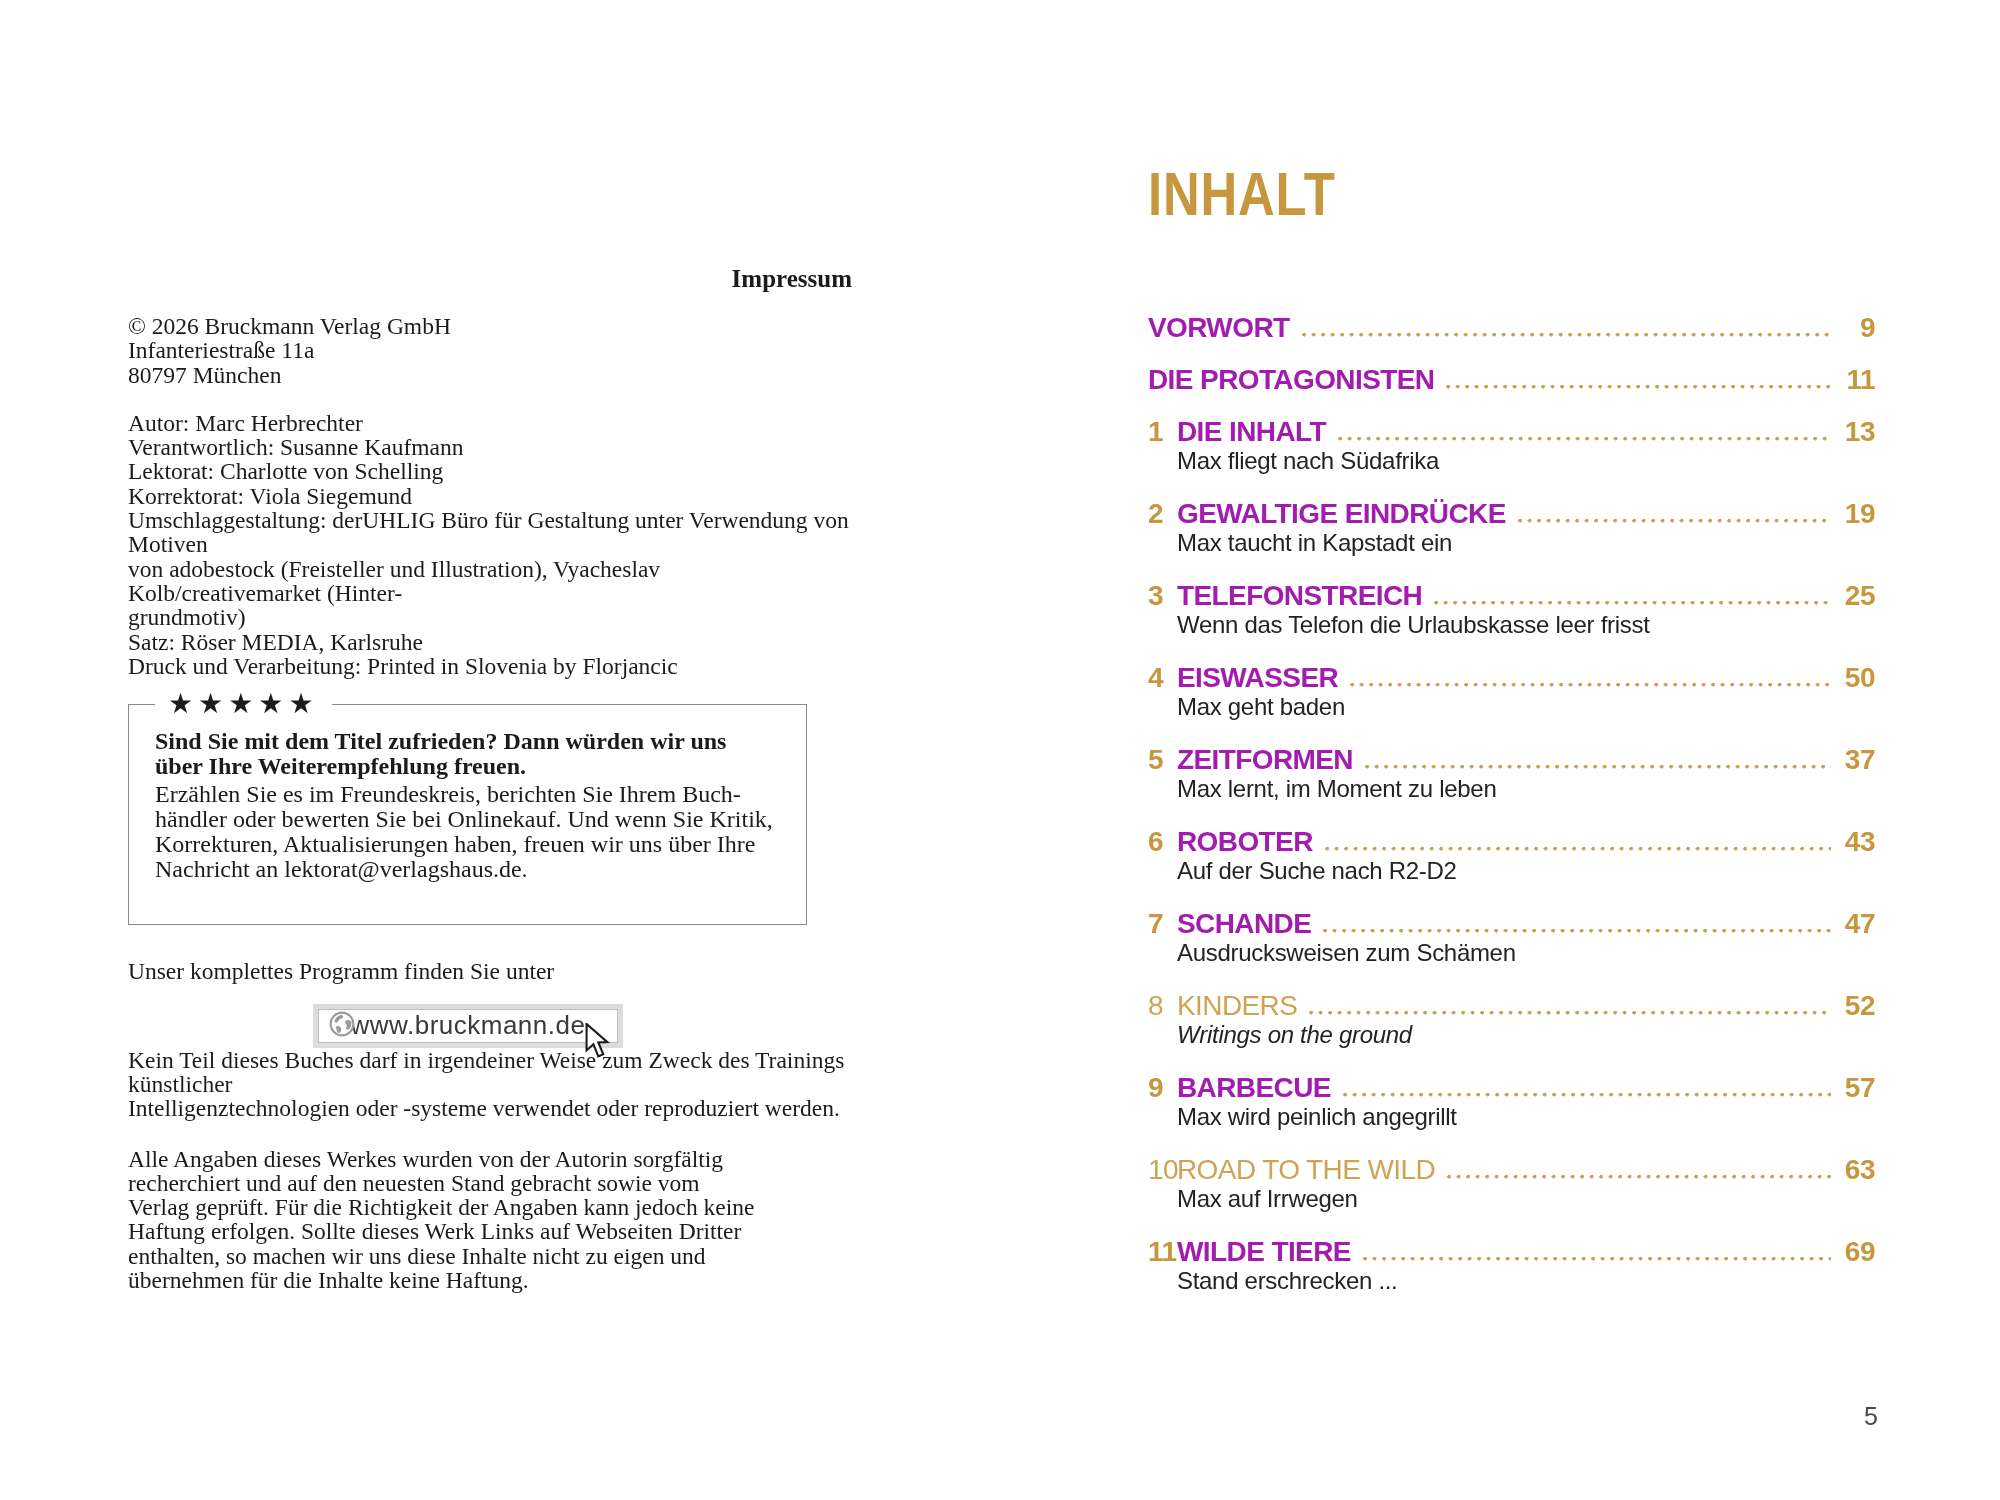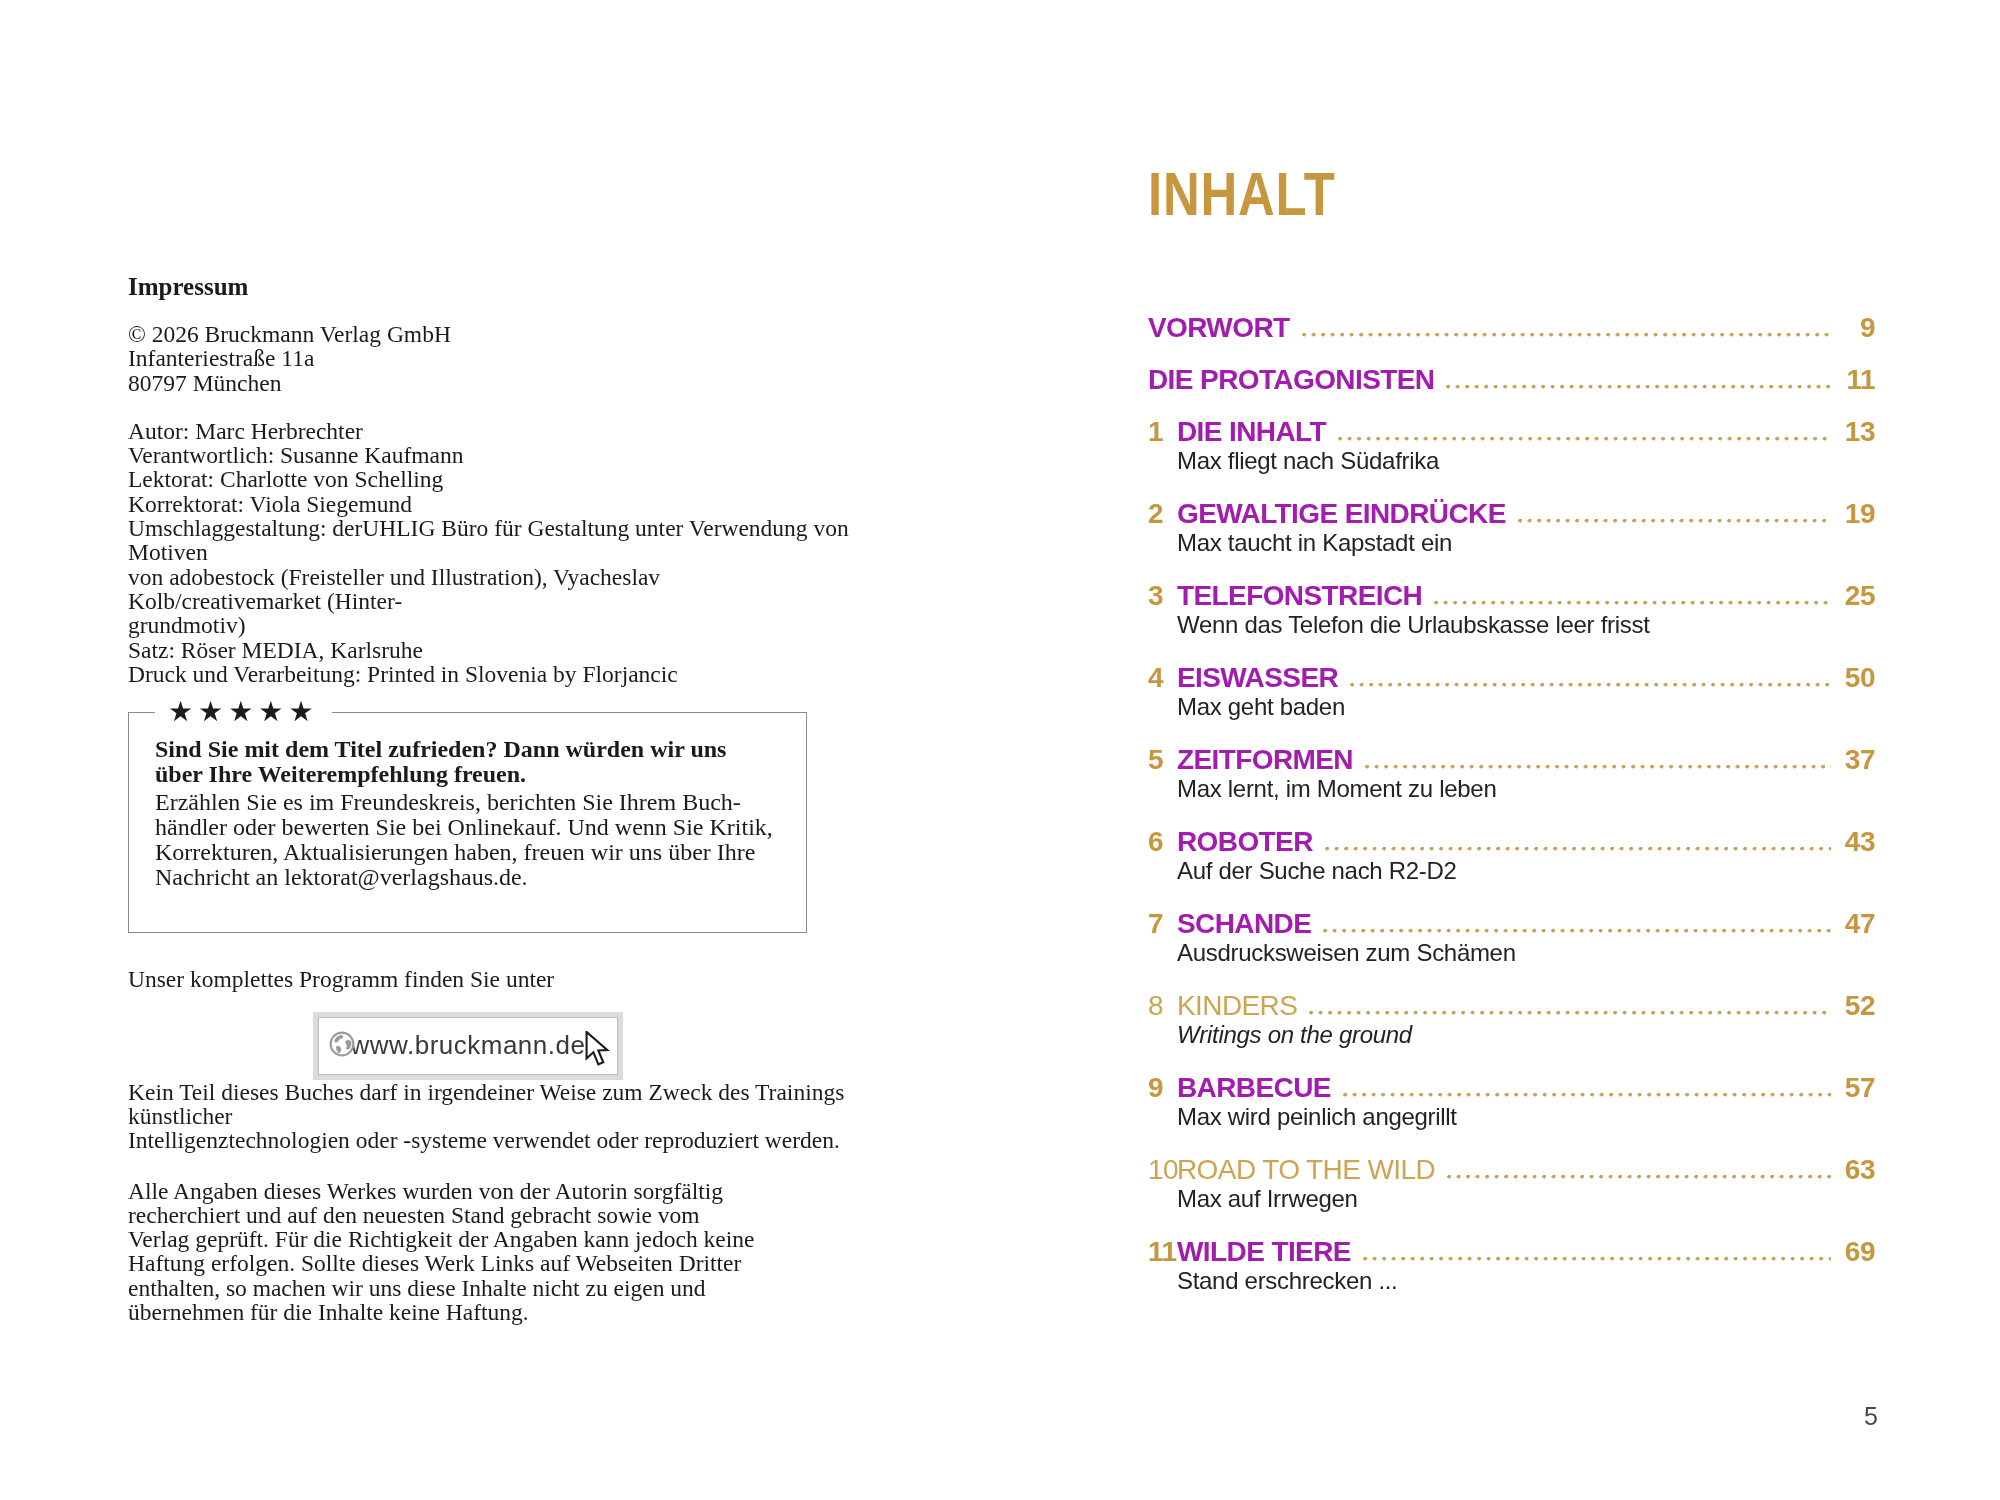--- a/index.html
+++ b/index.html
@@ -1,33 +1,33 @@
 <!DOCTYPE html>
 <html><head>
 <meta charset="utf-8">
 <style>
   html,body{margin:0;padding:0;background:#ffffff;}
   .spread{position:relative;width:2000px;height:1500px;background:#ffffff;overflow:hidden;
           font-family:"Liberation Serif",serif;color:#1b1b1b;}
 
   
   .left-col{position:absolute;left:128px;top:260px;width:724px;}
-  .imprint-heading{font-weight:bold;font-size:25px;line-height:30px;margin:12px 0 20px 0;}
+  .imprint-heading{font-weight:bold;font-size:25px;line-height:30px;margin:4px 0 20px 0;text-align:right;}
   .block{font-size:23.5px;line-height:24.3px;white-space:pre-line;margin:0 0 24px 0;}
 
   .review-box{position:relative;box-sizing:border-box;width:679px;margin:26px 0 34px 0;
               border:1.5px solid #8a8a8a;padding:22px 22px 40px 24px;}
   .stars{position:absolute;top:-17px;left:26px;background:#ffffff;padding:0 13px;
          font-family:"DejaVu Sans",sans-serif;font-size:28px;letter-spacing:5px;color:#1c1c1c;line-height:32px;}
   .rb-head{font-weight:bold;}
   .review-box p{font-size:24px;line-height:25.2px;white-space:pre-line;margin:2px;}
 
   .program-note{font-size:23.5px;line-height:24.3px;margin:0 0 20px 0;}
 
-  .web-button{position:relative;box-sizing:border-box;margin-left:185px;width:310px;height:68px;
+  .web-button{position:relative;box-sizing:border-box;margin-left:185px;width:310px;height:44px;
               border:5px solid #dcdcdc;box-shadow:inset 0 0 0 1px #bdbdbd;background:#ffffff;
               display:flex;align-items:center;justify-content:center;cursor:pointer;}
   .web-button .label{font-family:"Liberation Sans",sans-serif;font-size:26px;color:#3a3a3a;letter-spacing:0.5px;}
   .globe{position:absolute;left:10px;top:50%;transform:translateY(-50%);}
   .cursor{position:absolute;right:8px;top:14px;}
 
   .disclaimer{margin-top:26px;}
   .ai-note{margin-bottom:0;}
 
   

